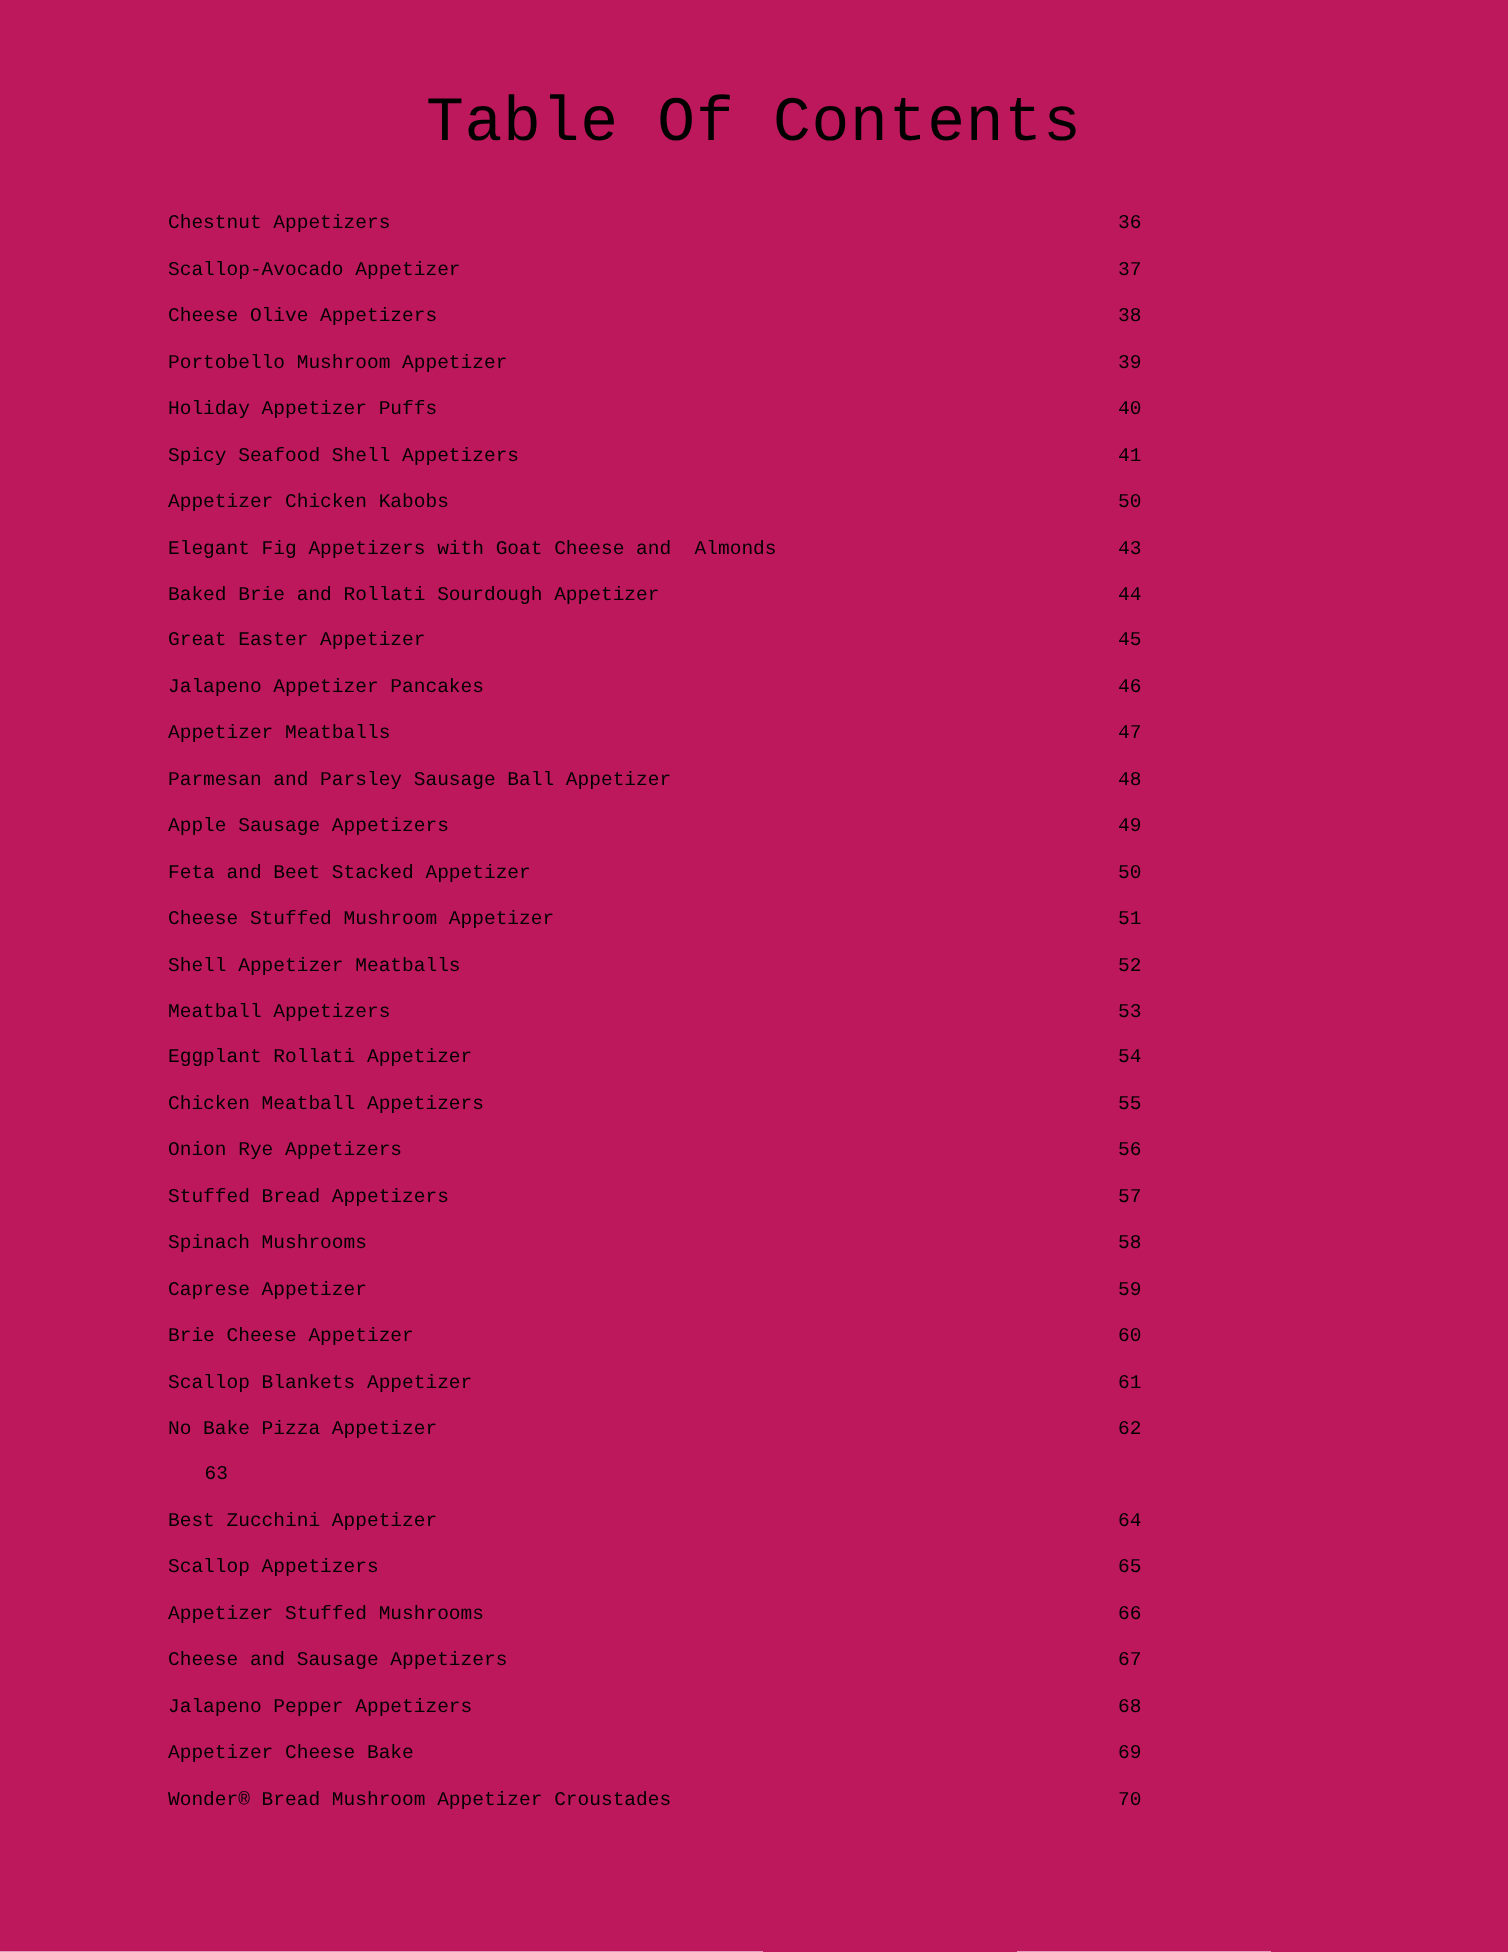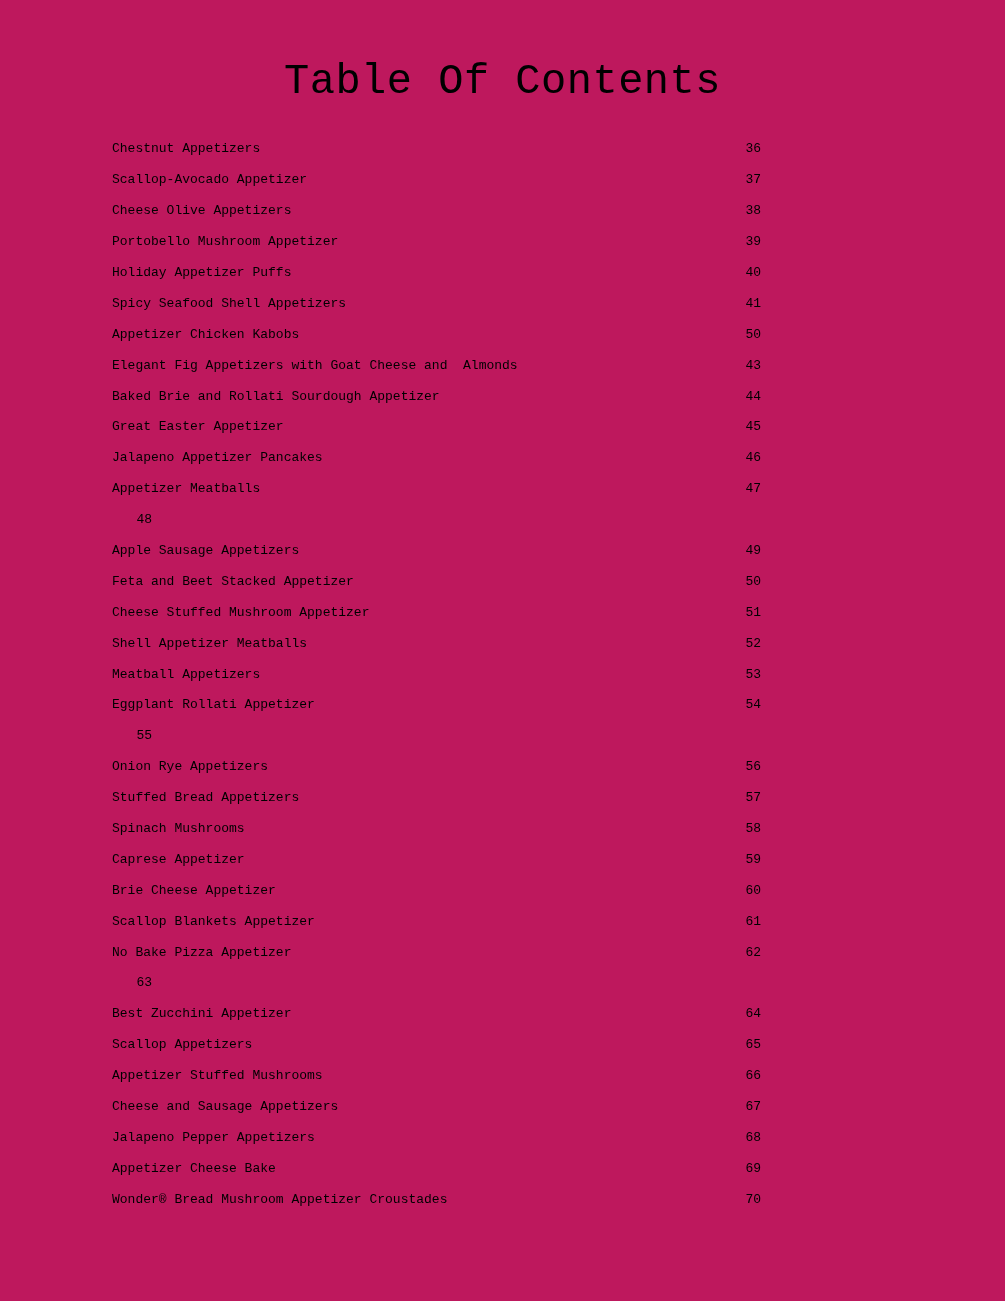--- a/index.html
+++ b/index.html
@@ -106,20 +106,21 @@
         <span class="toc-label">Jalapeno Appetizer Pancakes</span>
         <span class="toc-page">46</span>
       </div>
 
       <div class="toc-row">
         <span class="toc-label">Appetizer Meatballs</span>
         <span class="toc-page">47</span>
       </div>
 
       <div class="toc-row">
+        <span class="toc-label">Parmesan and Parsley Sausage Ball Appetizer</span>
         <span class="toc-page">48</span>
       </div>
 
       <div class="toc-row">
         <span class="toc-label">Apple Sausage Appetizers</span>
         <span class="toc-page">49</span>
       </div>
 
       <div class="toc-row">
         <span class="toc-label">Feta and Beet Stacked Appetizer</span>
@@ -140,20 +141,21 @@
         <span class="toc-label">Meatball Appetizers</span>
         <span class="toc-page">53</span>
       </div>
 
       <div class="toc-row">
         <span class="toc-label">Eggplant Rollati Appetizer</span>
         <span class="toc-page">54</span>
       </div>
 
       <div class="toc-row">
+        <span class="toc-label">Chicken Meatball Appetizers</span>
         <span class="toc-page">55</span>
       </div>
 
       <div class="toc-row">
         <span class="toc-label">Onion Rye Appetizers</span>
         <span class="toc-page">56</span>
       </div>
 
       <div class="toc-row">
         <span class="toc-label">Stuffed Bread Appetizers</span>

